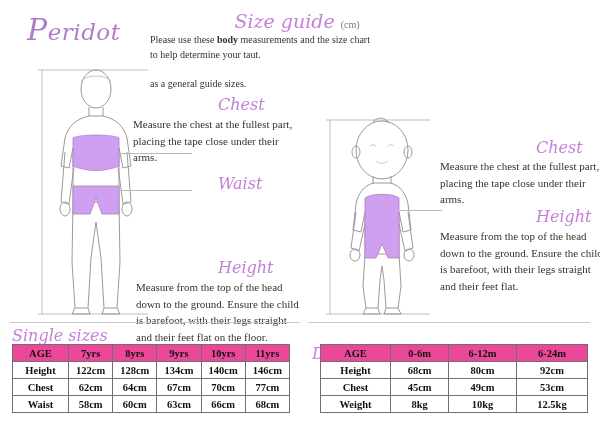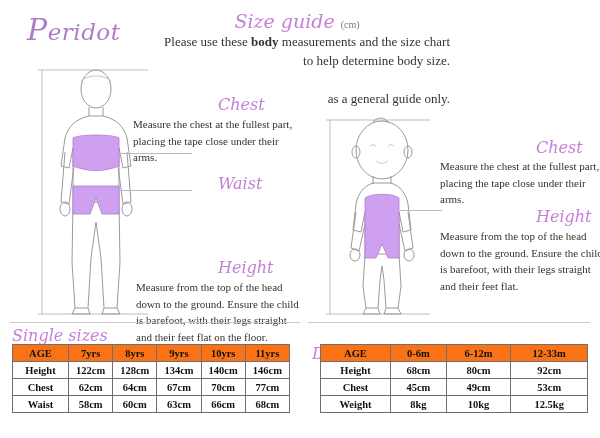--- a/index.html
+++ b/index.html
@@ -34,22 +34,22 @@
     color:#c57fd8;
     font-size:19px;
     padding-left:18px;
   }
   .guide-title .unit {
     font-size:10px; font-style:normal; color:#7a7a7a;
     font-family:"Liberation Serif", serif;
   }
   .intro {
     position:absolute; left:150px; top:33px; width:300px;
-    text-align:right;
-    font-size:13px;
+    text-align:left;
+    font-size:10px;
     line-height:1.45;
     color:#333;
   }
   .intro b { font-weight:bold; }
 
   
   .panel { position:absolute; }
   .panel-left { left:28px; top:62px; width:280px; height:255px; }
   .panel-right { left:318px; top:62px; width:272px; height:255px; }
 
@@ -102,21 +102,21 @@
   }
   table.size th, table.size td {
     border:1px solid #6f6f6f;
     text-align:center;
     padding:2px 0 2px 0;
     height:17px;
     font-weight:bold;
     color:#111;
   }
   table.size thead th {
-    background:#f97316;
+    background:#ec4899;
     color:#111;
   }
   table.size tbody td:first-child { background:#ffffff; }
 
   .rule {
     position:absolute;
     border-top:1px solid #c9c9c9;
   }
 </style>
 </head>
@@ -128,23 +128,23 @@
     <span class="cap">P</span><span>eridot</span>
   </div>
 
   <div class="guide-title">
     <span>Size guide</span>
     <span class="unit">(cm)</span>
   </div>
 
   <div class="intro">
     <span>Please use these </span><b>body</b><span> measurements and the size chart</span><br>
-    <span>to help determine body size.</span><br>
+    <span>to help determine your taut.</span><br>
     <br>
-    <span>as a general guide only.</span>
+    <span>as a general guide sizes.</span>
   </div>
 
   <div class="panel panel-left">
 
     <svg class="figure-svg" width="160" height="258" viewBox="0 0 160 258">
       <g fill="none" stroke="#9a9a9a" stroke-width="1">
 
         <line x1="14" y1="8" x2="14" y2="252" stroke="#bdbdbd"></line>
         <line x1="10" y1="8" x2="120" y2="8" stroke="#bdbdbd"></line>
         <line x1="10" y1="252" x2="120" y2="252" stroke="#bdbdbd"></line>
@@ -287,21 +287,21 @@
         </tr>
       </tbody>
   </table>
 
   <table class="size" id="dual-table" style="left:320px; top:344px; width:268px;">
     <thead>
         <tr>
           <th style="width: 70px;">AGE</th>
           <th>0-6m</th>
           <th>6-12m</th>
-          <th>12-33m</th>
+          <th>6-24m</th>
         </tr>
       </thead>
     <tbody>
         <tr>
           <td style="width: 70px;">Height</td>
           <td>68cm</td>
           <td>80cm</td>
           <td>92cm</td>
         </tr>
         <tr>

